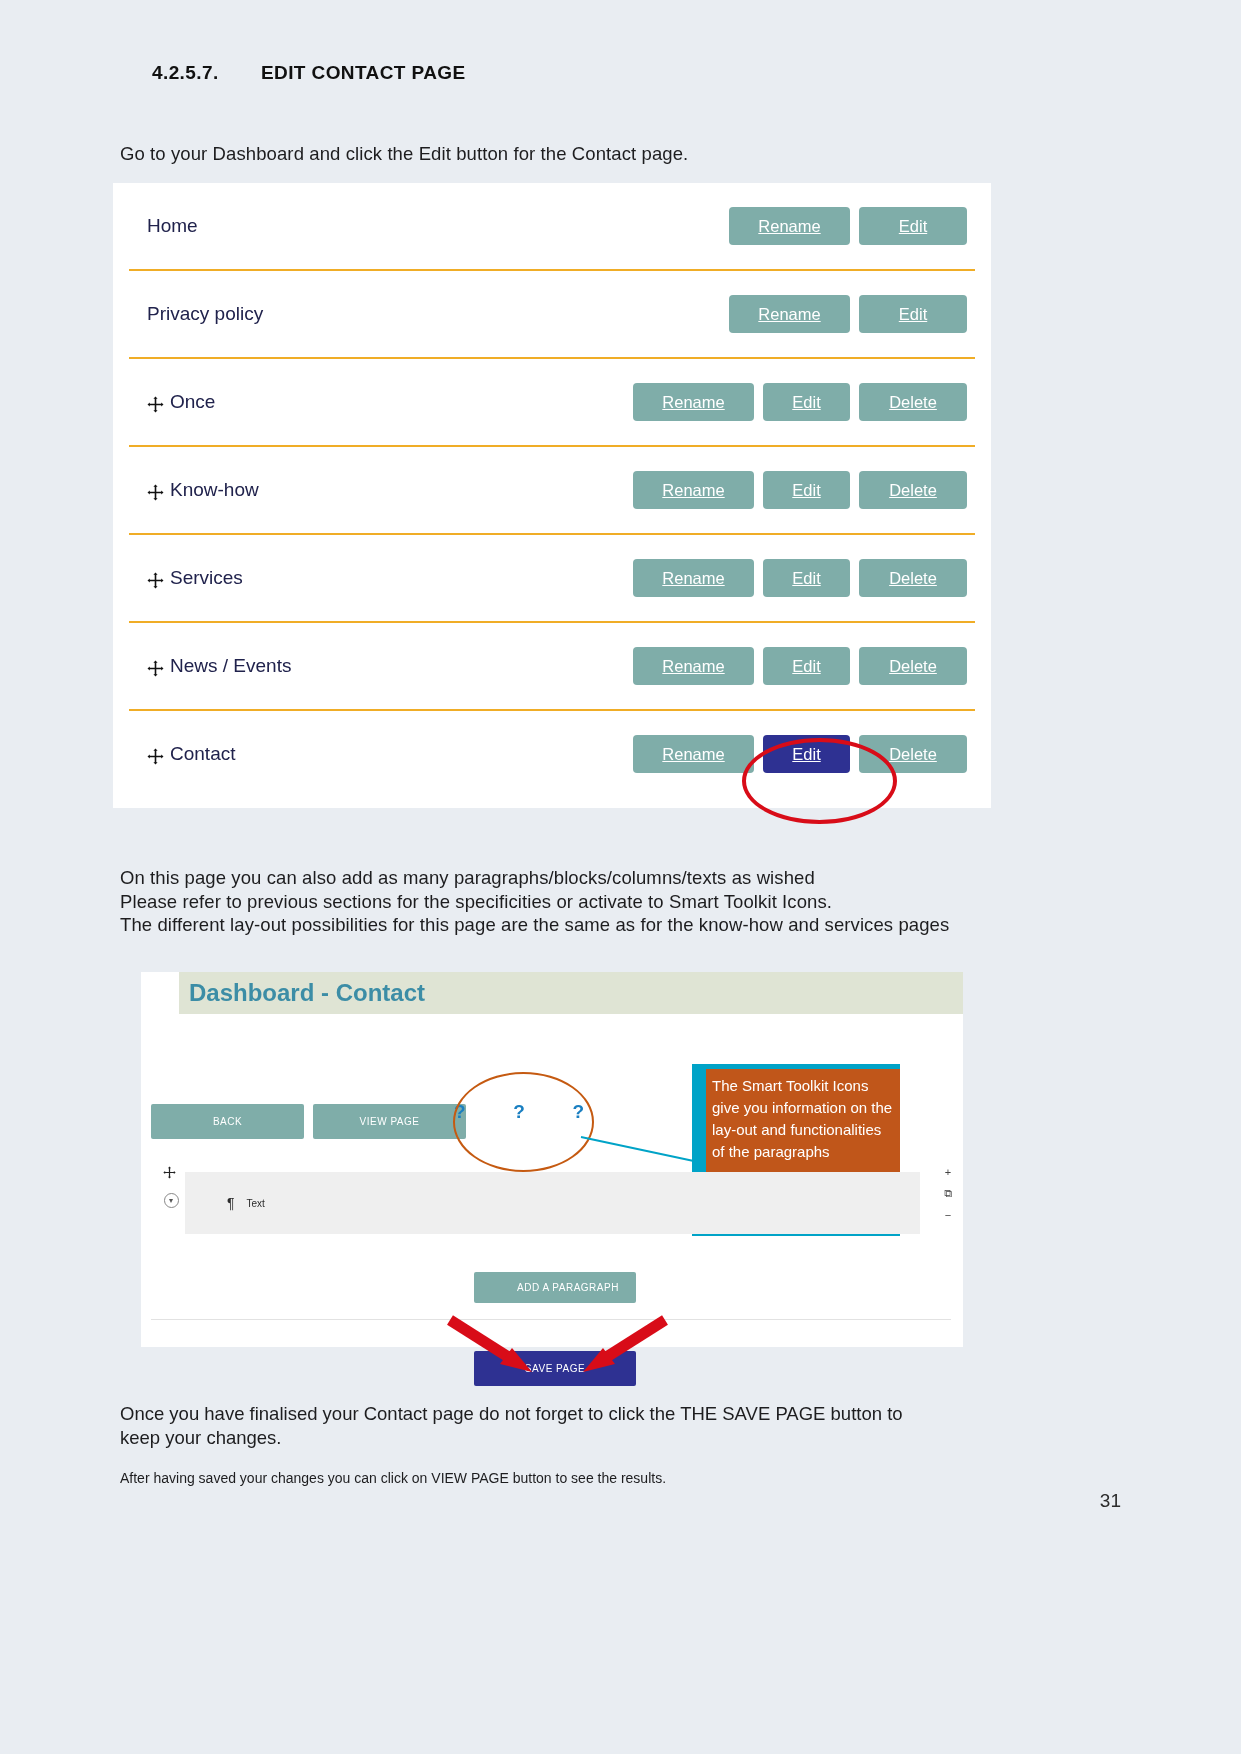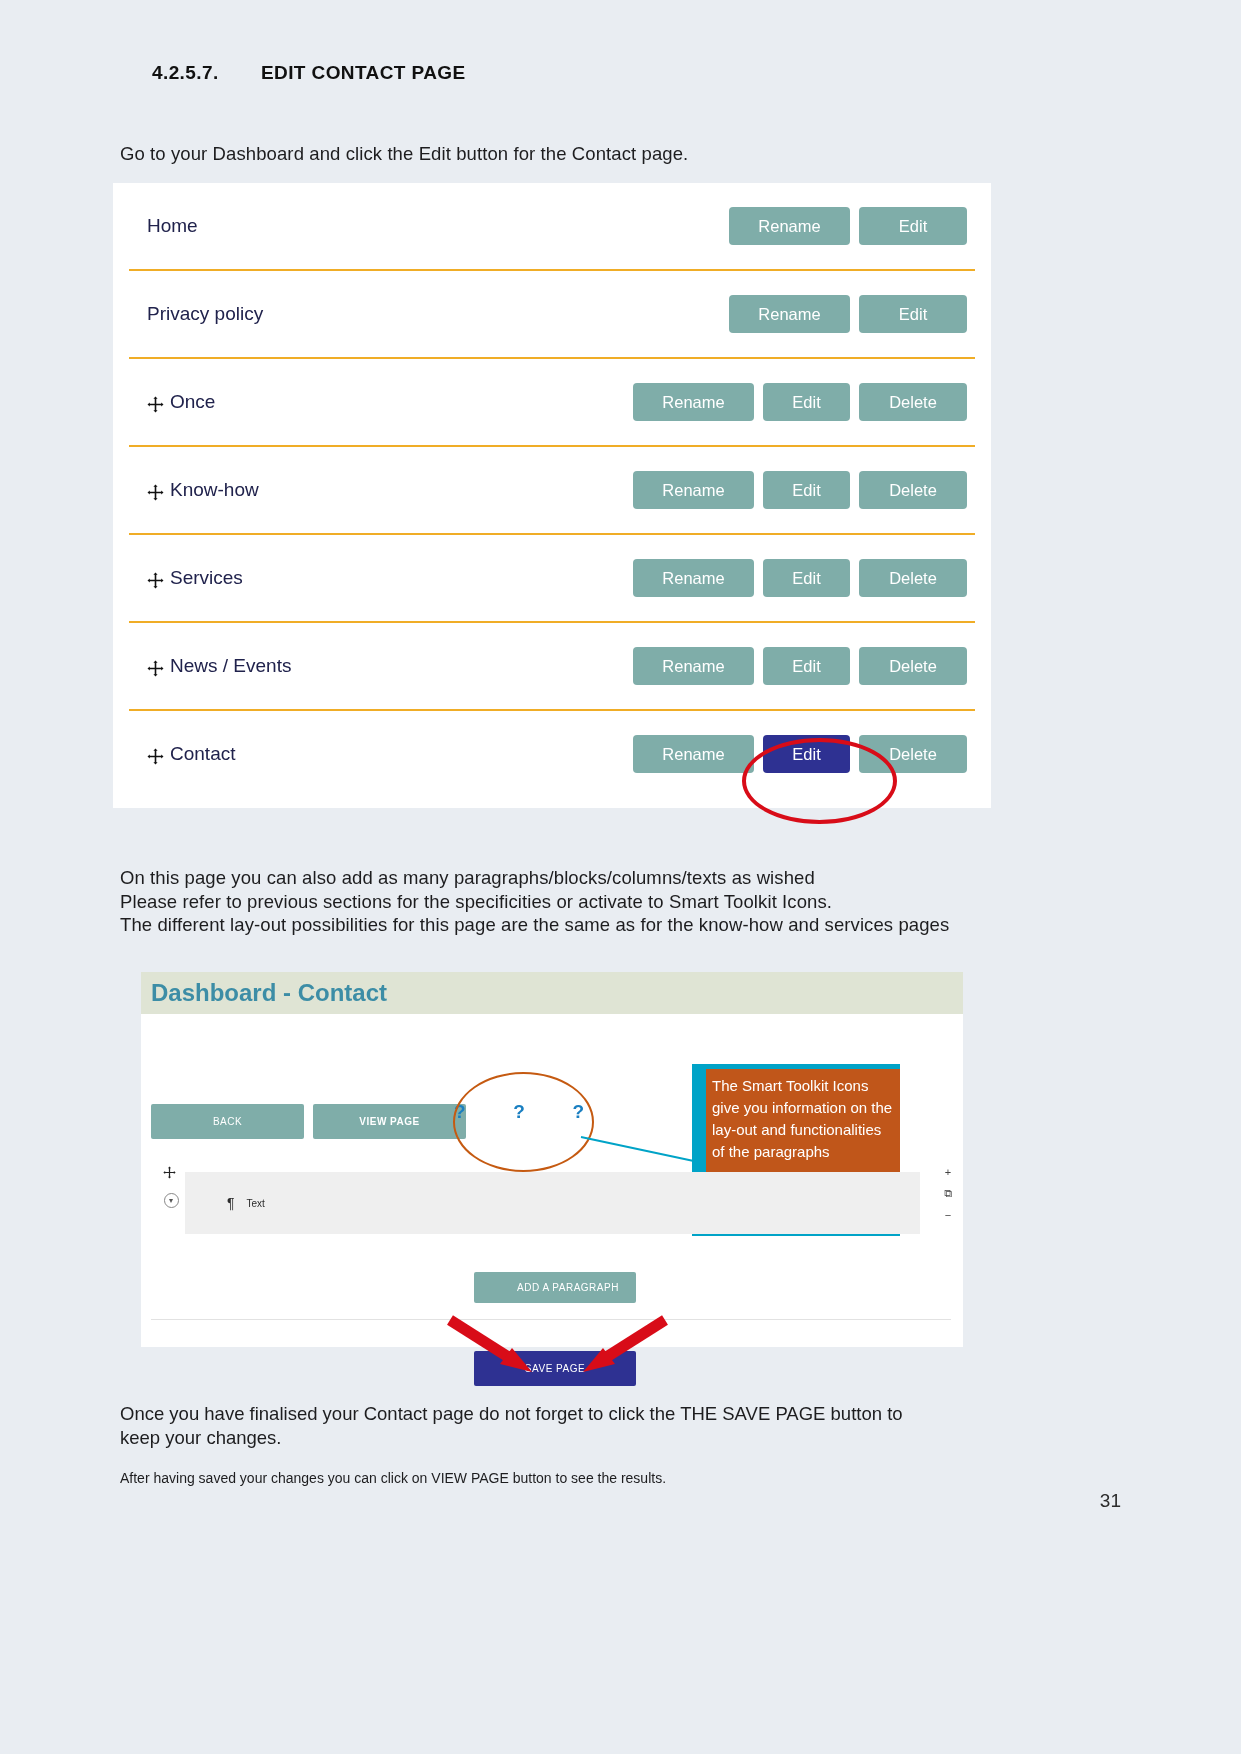--- a/index.html
+++ b/index.html
@@ -89,20 +89,21 @@
     color: #ffffff;
     border: none;
     border-radius: 4px;
     font-size: 16.5px;
     font-family: "Liberation Sans", sans-serif;
     padding: 0;
     height: 38px;
     display: flex;
     align-items: center;
     justify-content: center;
+    text-decoration: underline;
   }
   .btn.rename { width: 121px; }
   .btn.edit   { width: 87px; }
   .btn.delete { width: 108px; }
   .btn.highlight {
     background: #2e3192;
   }
   .red-oval {
     position: absolute;
     border: 4px solid #d80c18;
@@ -130,20 +131,21 @@
     height: 375px;
     background: #ffffff;
   }
   .dash-header {
     height: 42px;
     background: #dfe4d4;
     display: flex;
     align-items: center;
     padding-left: 10px;
     box-sizing: border-box;
+    margin-left: 38px;
   }
   .dash-title {
     color: #3c8da6;
     font-size: 24px;
     font-weight: bold;
   }
   .dash-body {
     position: relative;
     height: 333px;
     background: #ffffff;
@@ -155,21 +157,21 @@
     font-size: 10px;
     letter-spacing: 0.5px;
     display: flex;
     align-items: center;
     justify-content: center;
     border: none;
     border-radius: 2px;
     font-family: "Liberation Sans", sans-serif;
   }
   .tbtn-back     { left: 10px;  top: 90px; width: 153px; height: 35px; }
-  .tbtn-viewpage { left: 172px; top: 90px; width: 153px; height: 35px; font-weight: bold; }
+  .tbtn-viewpage { left: 172px; top: 90px; width: 153px; height: 35px; }
   .tbtn-addpara  { left: 333px; top: 258px; width: 162px; height: 31px; padding-left: 32px; }
   .tbtn-savepage {
     left: 333px; top: 337px; width: 162px; height: 35px;
     background: #2e3192;
   }
 
   .toolkit-icons {
     position: absolute;
     left: 313px;
     top: 88px;

